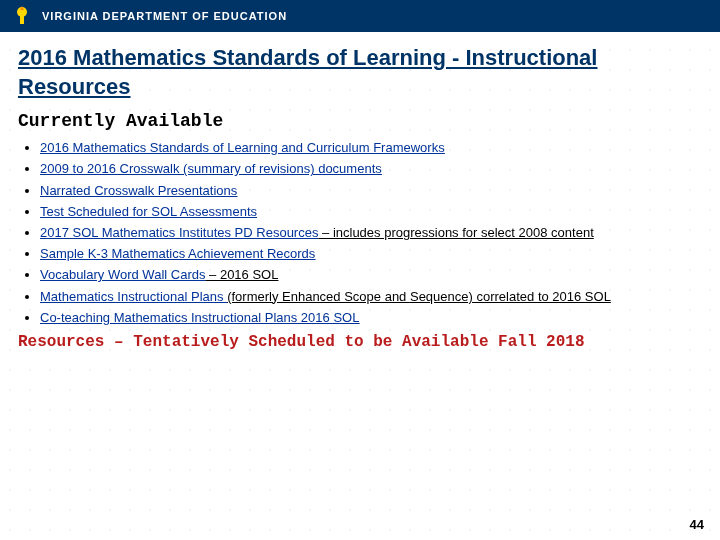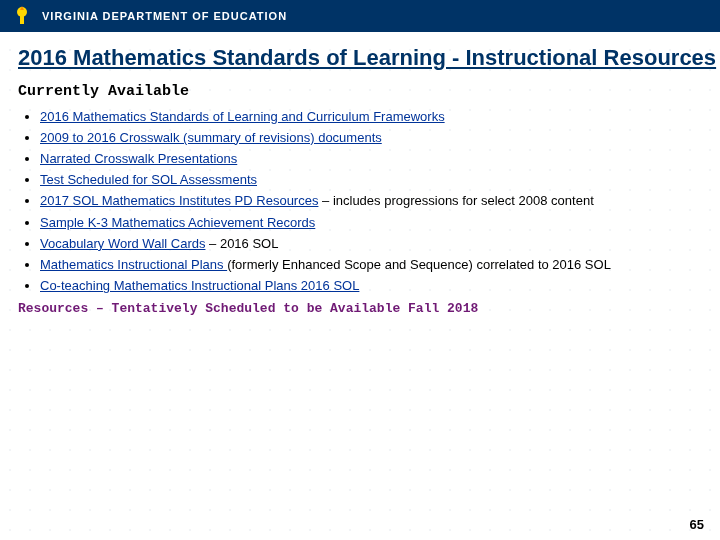--- a/index.html
+++ b/index.html
@@ -44,67 +44,68 @@
         radial-gradient(circle, rgba(0,51,102,0.05) 1px, transparent 1px);
       background-size: 20px 20px;
       pointer-events: none;
       z-index: 0;
     }
 
     
     .main-content {
       position: relative;
       z-index: 1;
-      padding: 12px 3px 8px 18px;
+      padding: 12px 32px 8px 18px;
     }
 
     .page-title {
       font-size: 22px;
       font-weight: bold;
       color: #003366;
       text-decoration: underline;
       line-height: 1.3;
       margin-bottom: 10px;
     }
 
     .section-heading {
-      font-size: 15px;
+      font-size: 18px;
       font-weight: bold;
       color: #000;
       font-family: 'Courier New', Courier, monospace;
       margin-bottom: 8px;
     }
 
     .bullet-list {
       list-style: disc;
       margin-left: 22px;
       margin-bottom: 6px;
     }
 
     .bullet-list li {
       font-size: 13px;
       color: #000;
       margin-bottom: 3px;
       line-height: 1.4;
+      text-decoration: underline;
     }
 
     .bullet-list li a {
       color: #003399;
       text-decoration: underline;
     }
 
     .plain-text {
       color: #000;
       text-decoration: none;
     }
 
     .resources-heading {
-      font-size: 13px;
+      font-size: 16px;
       font-weight: bold;
-      color: #701a75;
+      color: #b91c1c;
       font-family: 'Courier New', Courier, monospace;
       margin-top: 6px;
       margin-bottom: 4px;
     }
 
     .page-number {
       position: absolute;
       bottom: 8px;
       right: 16px;
       font-size: 13px;
@@ -161,13 +162,13 @@
     <li>
       <a href="#">Co-teaching Mathematics Instructional Plans 2016 SOL</a>
     </li>
   </ul>
 
   <div class="resources-heading">Resources – Tentatively Scheduled to be Available Fall 2018</div>
 
 
 </div>
 
-<div class="page-number">65</div>
+<div class="page-number">44</div>
 
 </body></html>

